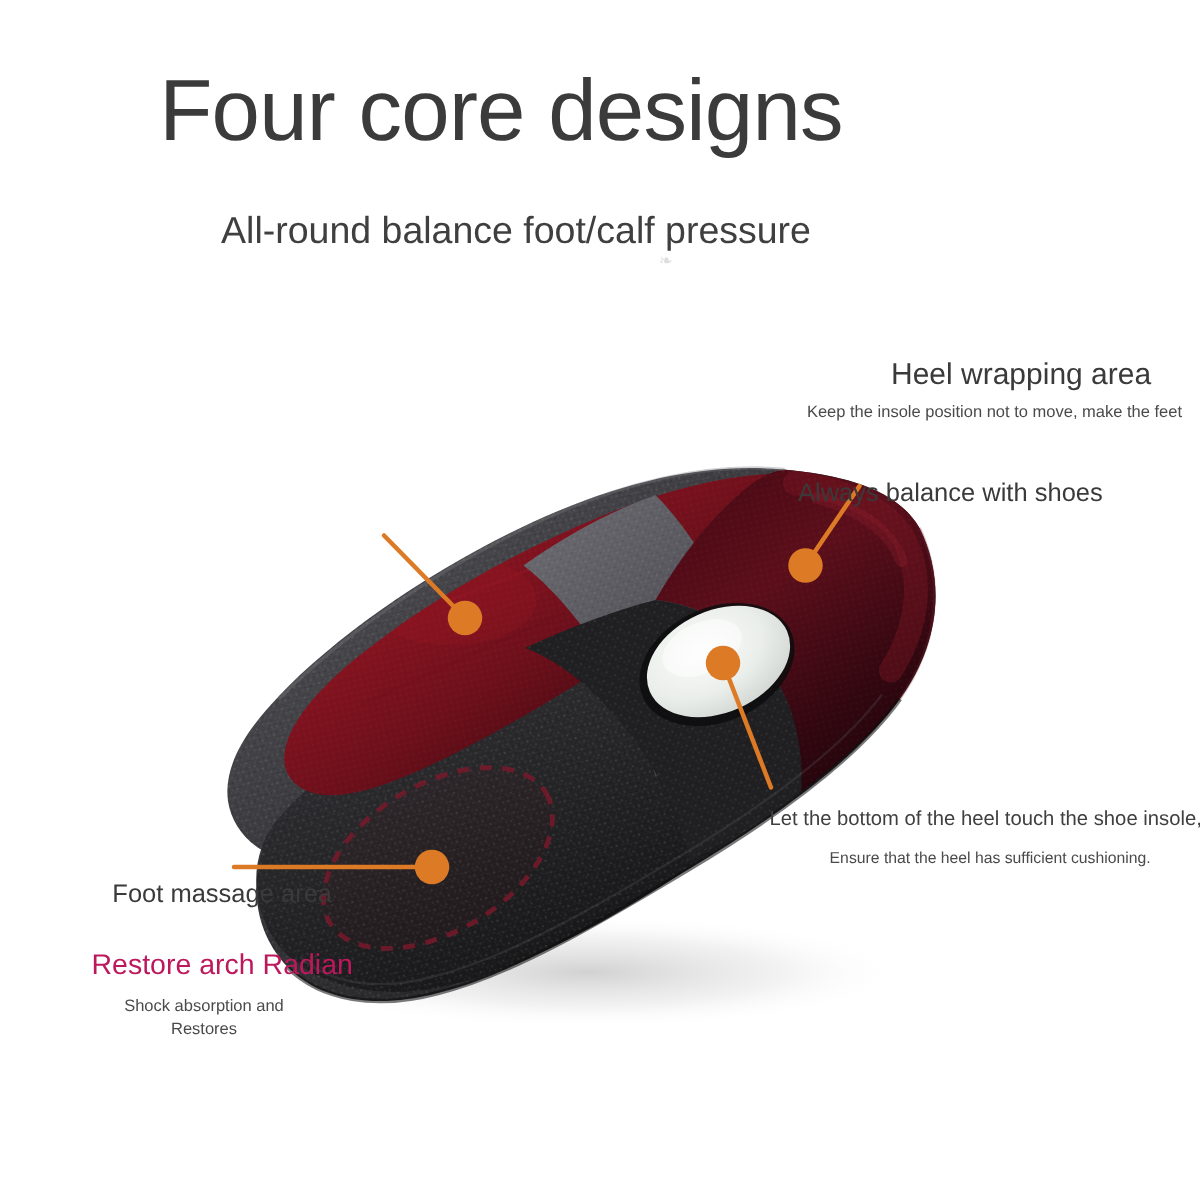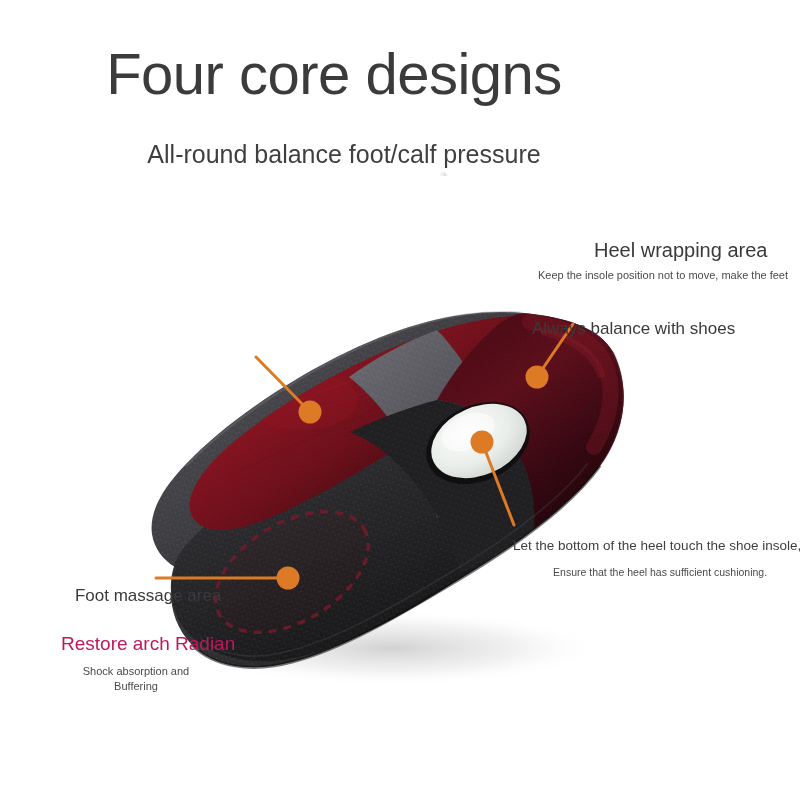--- a/index.html
+++ b/index.html
@@ -332,17 +332,17 @@
   <div class="anno" id="anno-cutout">
     <div class="desc-md">Let the bottom of the heel touch the shoe insole,</div>
     <div class="desc-xs">Ensure that the heel has sufficient cushioning.</div>
   </div>
 
   <div class="anno" id="anno-massage">
     <div class="head-md2">Foot massage area</div>
     <div class="restore">Restore arch Radian</div>
     <div class="desc-sm">
       <div>Shock absorption and</div>
-      <div>Buffering</div>
+      <div>Restores</div>
     </div>
   </div>
 
 </div>
 
 </body></html>

